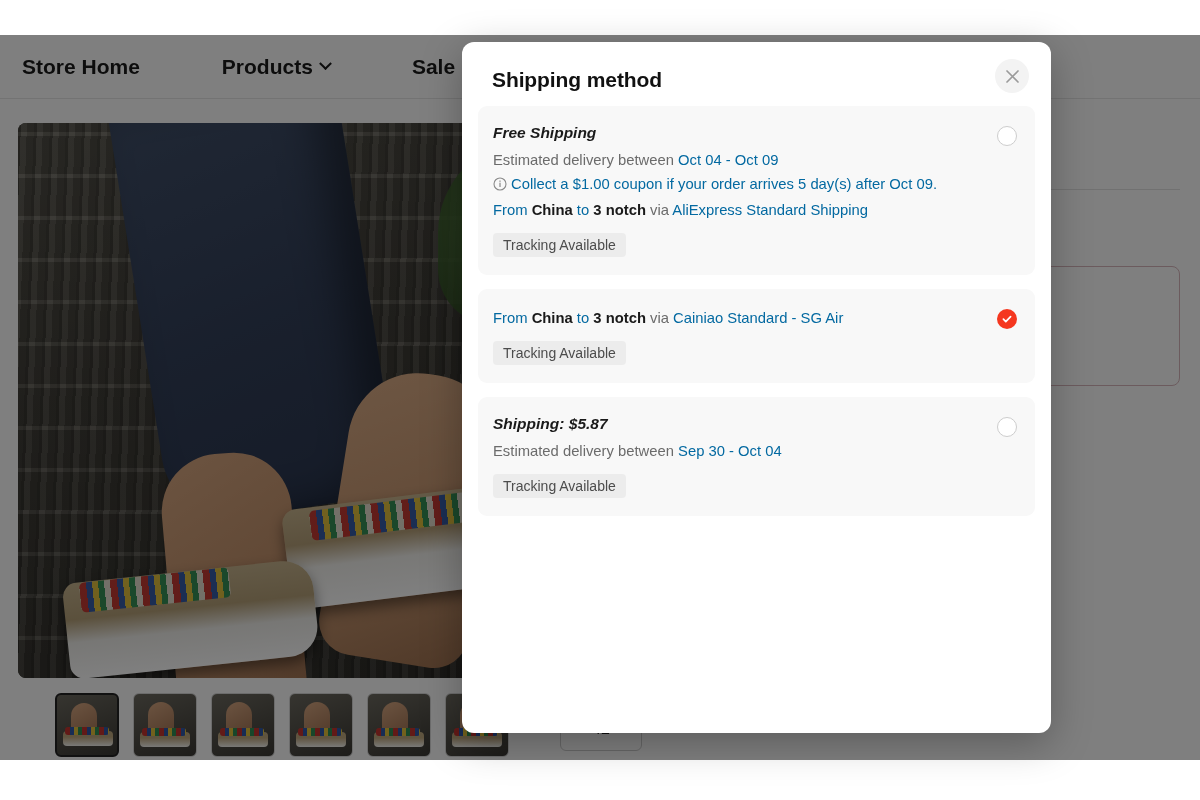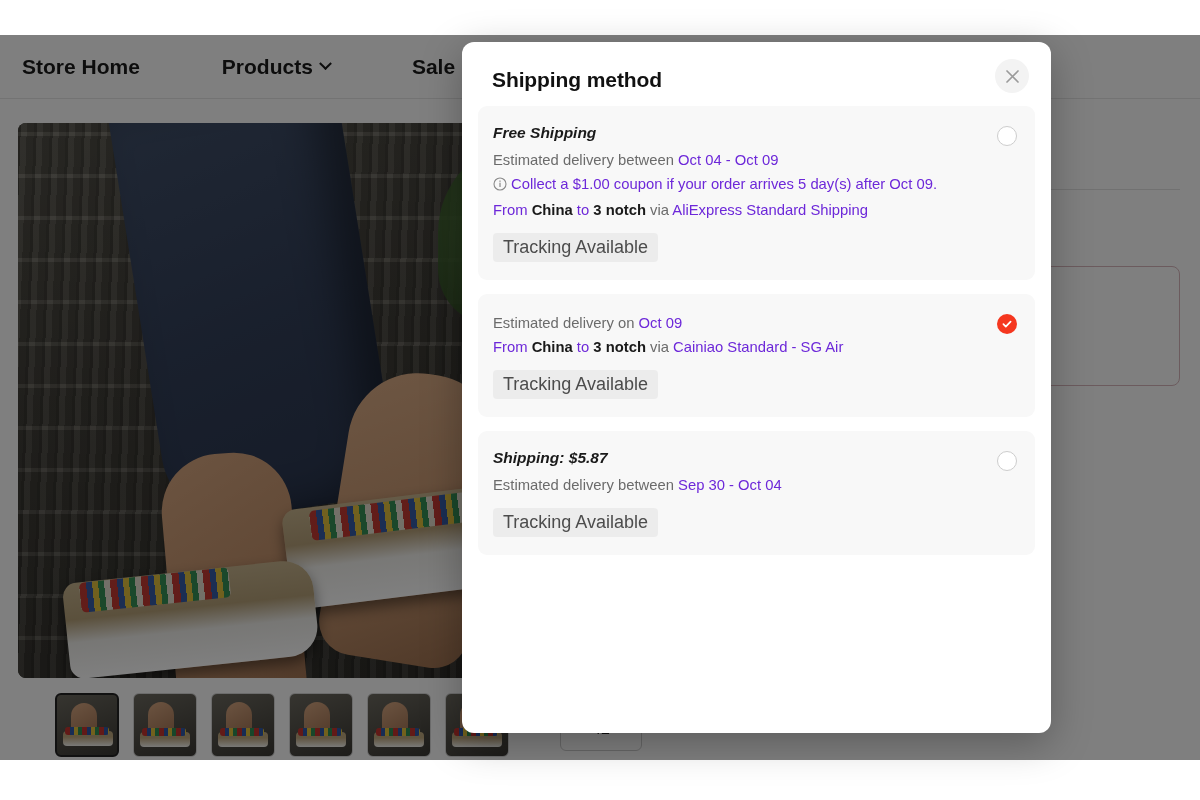--- a/index.html
+++ b/index.html
@@ -281,32 +281,32 @@
     color: #1a1a1a;
     margin-bottom: 7px;
     font-style: italic;
   }
   .opt-line {
     font-size: 14.8px;
     color: #6b6b6b;
     line-height: 1.62;
   }
   .opt-line b { color: #1a1a1a; font-weight: bold; }
-  .opt-line .strong-dark { color: #6d28d9; font-weight: normal; }
+  .opt-line .strong-dark { color: #0369a1; font-weight: normal; }
   .info-icon {
     display: inline-block;
     vertical-align: -2px;
     margin-right: 4px;
   }
   .badge {
     display: inline-block;
     margin-top: 10px;
     background: #ececec;
     color: #4c4c4c;
-    font-size: 18px;
+    font-size: 14px;
     padding: 4px 10px;
     border-radius: 4px;
   }
   .radio {
     position: absolute;
     right: 18px; top: 20px;
     width: 20px; height: 20px;
     border-radius: 50%;
     border: 1.6px solid #cdcdcd;
     background: #ffffff;
@@ -430,23 +430,20 @@
         </div>
         <div class="opt-line">
           <span class="strong-dark">From </span><b>China</b><span class="strong-dark"> to </span><b>3 notch</b><span> via </span><span class="strong-dark">AliExpress Standard Shipping</span>
         </div>
         <div class="badge">Tracking Available</div>
         <div class="radio"></div>
       </div>
 
       <div class="option">
         <div class="opt-line">
-          <span>Estimated delivery on </span><span class="strong-dark">Oct 09</span>
-        </div>
-        <div class="opt-line">
           <span class="strong-dark">From </span><b>China</b><span class="strong-dark"> to </span><b>3 notch</b><span> via </span><span class="strong-dark">Cainiao Standard - SG Air</span>
         </div>
         <div class="badge">Tracking Available</div>
         <div class="radio checked">
           <svg width="12" height="12" viewBox="0 0 12 12">
             <path d="M2.4 6.2 L4.8 8.6 L9.6 3.6" stroke="#ffffff" stroke-width="1.7" fill="none" stroke-linecap="round" stroke-linejoin="round"></path>
           </svg>
         </div>
       </div>
 

